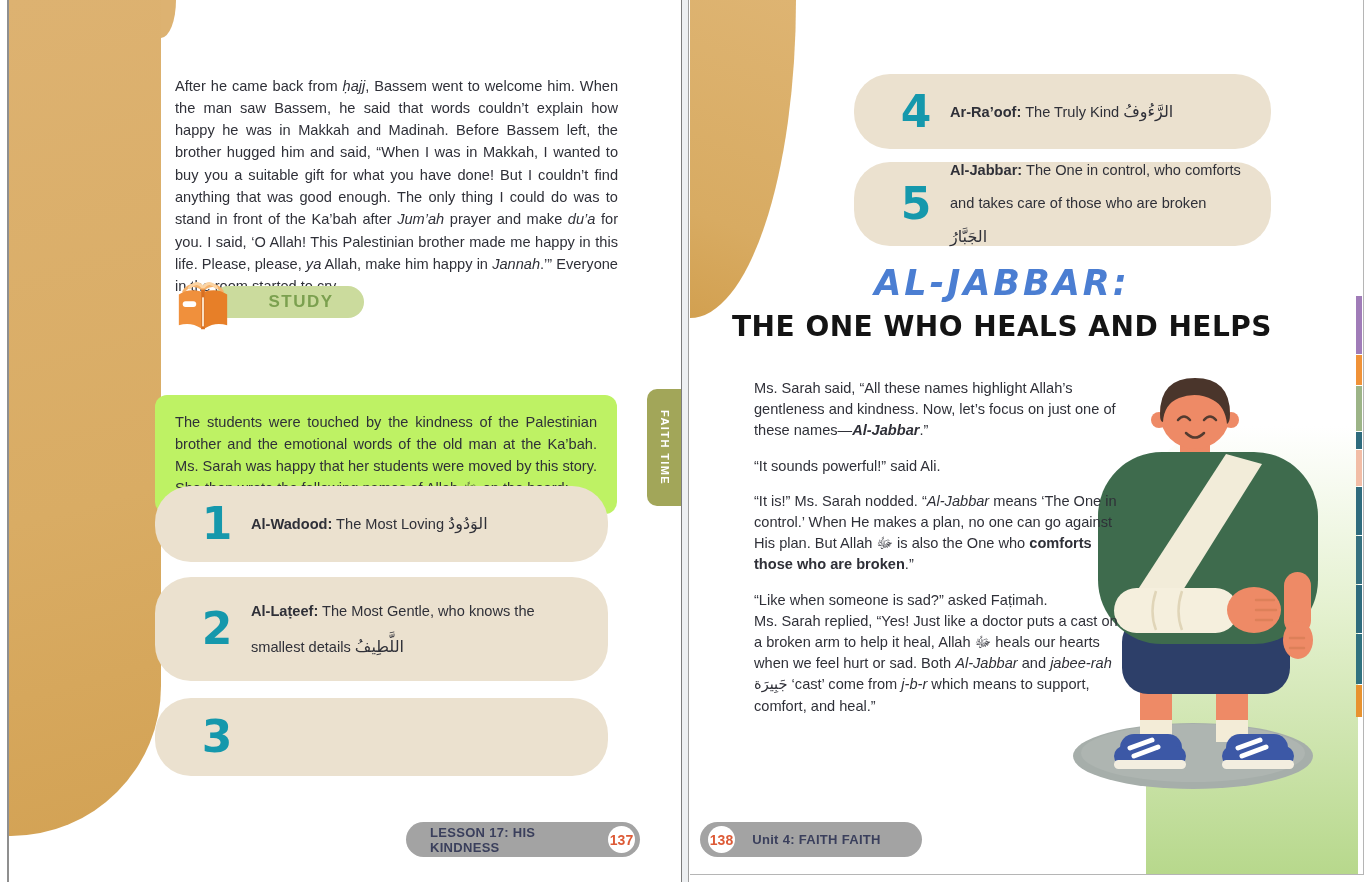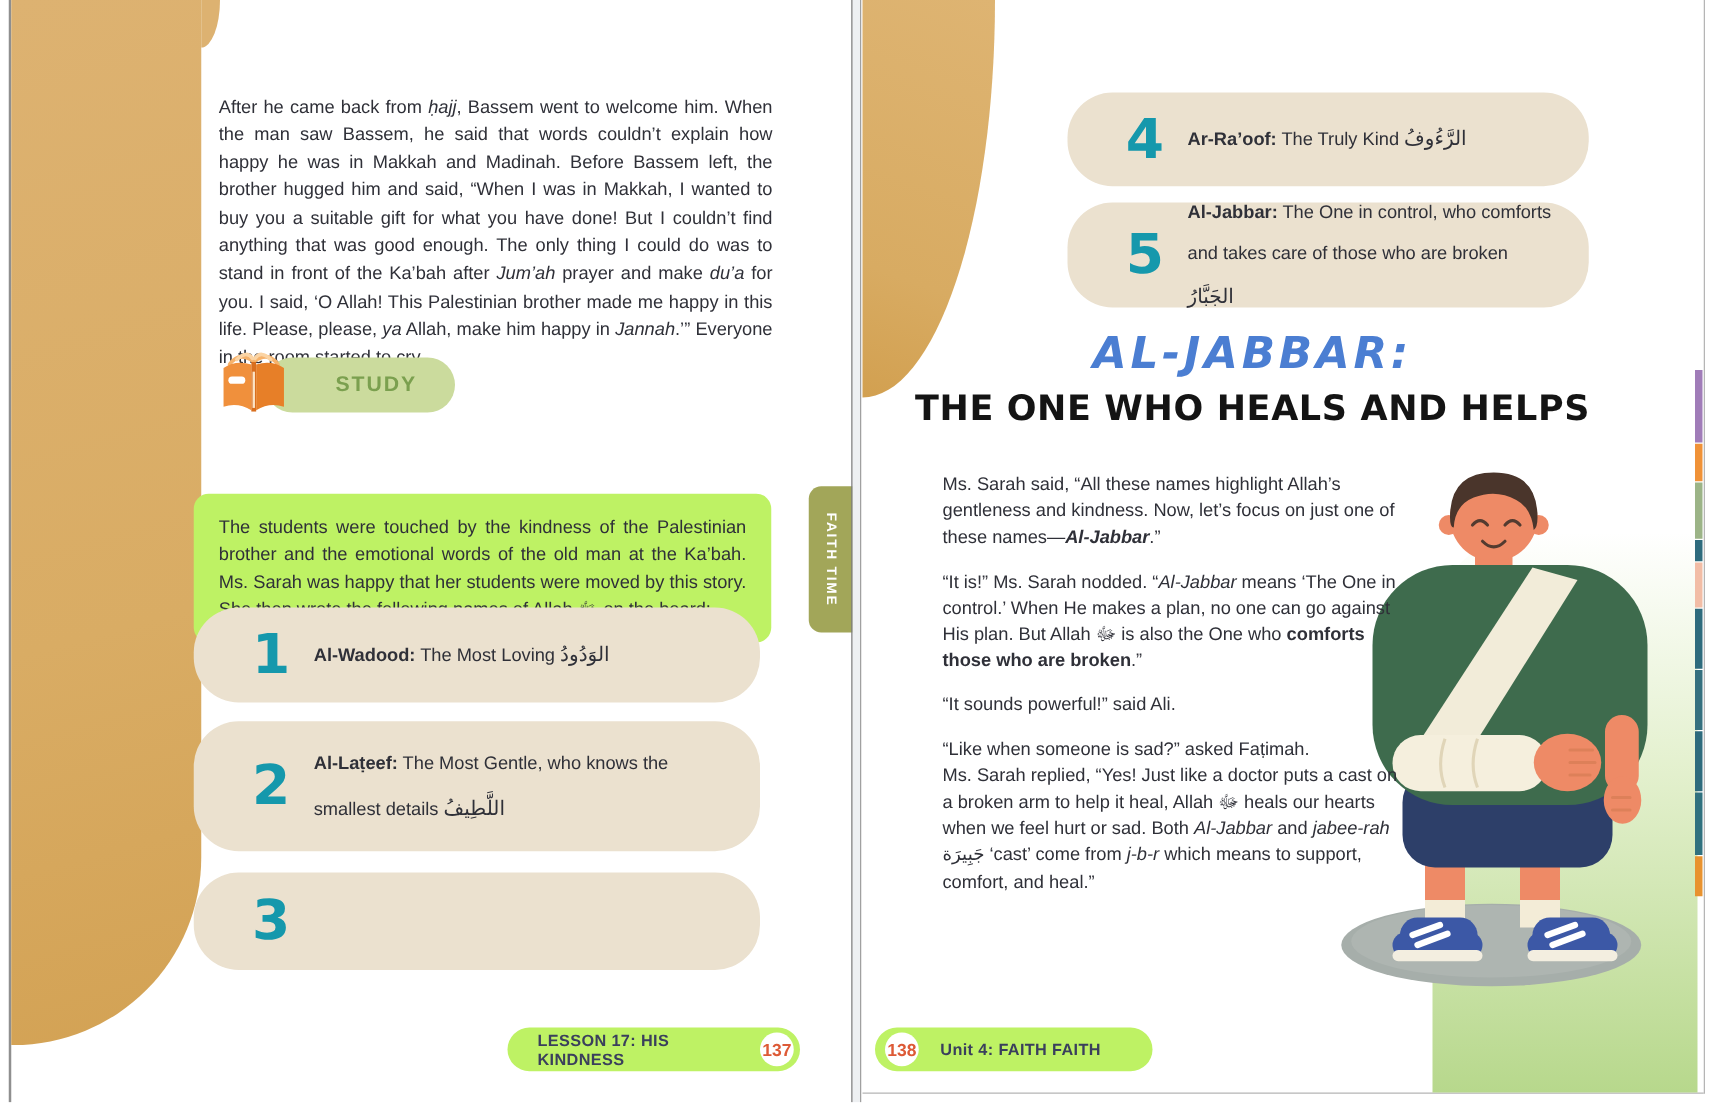--- a/index.html
+++ b/index.html
@@ -23,21 +23,21 @@
   .tan-corner-right{position:absolute;left:690px;top:0;width:106px;height:318px;
     background:linear-gradient(200deg,#deb472 0%,#d8ab62 70%,#d2a050 100%);
     border-radius:0 0 106px 0 / 0 0 318px 0;}
 
   
   .intro-par{position:absolute;left:175px;top:60px;width:443px;font-size:14.6px;
     line-height:22.3px;text-align:justify;}
   .intro-par em, .body-par em{font-style:italic;}
 
   .study-badge{position:absolute;left:172px;top:278px;width:230px;height:58px;}
-  .study-pill{position:absolute;left:40px;top:8px;width:152px;height:44px;background:#cbdb9d;
+  .study-pill{position:absolute;left:40px;top:8px;width:152px;height:32px;background:#cbdb9d;
     border-radius:24px;display:flex;align-items:center;justify-content:center;padding-left:26px;box-sizing:border-box;}
   .study-label{color:#7ba04f;font-weight:bold;font-size:17px;letter-spacing:1.5px;}
   .study-book{position:absolute;left:0;top:0;width:62px;height:58px;}
 
   .students-note{position:absolute;left:155px;top:347px;width:462px;height:119px;background:#bef264;
     border-radius:12px;box-sizing:border-box;padding:16px 20px;font-size:14.6px;line-height:22px;text-align:justify;margin-top:48px;}
 
   
   .name-item{position:absolute;background:#ebe1cf;border-radius:36px;display:flex;align-items:center;box-sizing:border-box;}
   .item-number{font-family:"DejaVu Sans",sans-serif;font-weight:bold;font-size:44px;color:#1598ac;
@@ -51,21 +51,21 @@
   .ri-4{left:854px;top:74px;width:417px;height:75px;}
   .ri-5{left:854px;top:162px;width:417px;height:84px;}
   .ri-5 .item-text{line-height:33px;}
 
   
   .faith-tab{position:absolute;left:647px;top:389px;width:35px;height:117px;background:#a2a659;
     border-radius:10px 0 0 10px;display:flex;align-items:center;justify-content:center;}
   .faith-tab span{writing-mode:vertical-rl;color:#ffffff;font-weight:bold;font-size:11px;letter-spacing:1.4px;}
 
   
-  .footer-pill{position:absolute;top:822px;height:35px;background:#bef264;border-radius:18px;
+  .footer-pill{position:absolute;top:822px;height:35px;background:#a3a3a3;border-radius:18px;
     display:flex;align-items:center;box-sizing:border-box;}
   .footer-left{left:406px;width:234px;padding:0 5px 0 24px;justify-content:space-between;}
   .footer-right{left:700px;width:222px;padding:0 24px 0 8px;justify-content:center;}
   .footer-label{font-size:13px;font-weight:bold;color:#3a3f5c;letter-spacing:0.3px;}
   .footer-right .footer-label{margin:0 auto;}
   .page-circle{width:27px;height:27px;border-radius:50%;background:#ffffff;display:flex;align-items:center;
     justify-content:center;font-weight:bold;font-size:14px;color:#dd5a36;flex:0 0 27px;}
 
   
   .jabbar-heading{position:absolute;left:712px;top:264px;width:580px;text-align:center;}
@@ -155,22 +155,22 @@
     <p class="item-text"><strong class="item-name">Al-Jabbar:</strong><span> The One in control, who comforts and takes care of those who are broken </span><span class="arabic">الجَبَّارُ</span></p>
   </div>
 
   <div class="jabbar-heading">
     <div class="jabbar-line1">AL-JABBAR:</div>
     <div class="jabbar-line2">THE ONE WHO HEALS AND HELPS</div>
   </div>
 
   <div class="right-pars">
     <p class="body-par"><span>Ms. Sarah said, “All these names highlight Allah’s gentleness and kindness. Now, let’s focus on just one of these names—</span><strong style="font-style: italic;">Al-Jabbar</strong><span>.”</span></p>
+    <p class="body-par"><span>“It sounds powerful!” said Ali.</span></p>
     <p class="body-par"><span>“It is!” Ms. Sarah nodded. “</span><em>Al-Jabbar</em><span> means ‘The One in control.’ When He makes a plan, no one can go against His plan. But Allah ﷻ is also the One who </span><strong>comforts those who are broken</strong><span>.”</span></p>
-    <p class="body-par"><span>“It sounds powerful!” said Ali.</span></p>
     <p class="body-par"><span>“Like when someone is sad?” asked Faṭimah.</span><br><span>Ms. Sarah replied, “Yes! Just like a doctor puts a cast on a broken arm to help it heal, Allah ﷻ heals our hearts when we feel hurt or sad. Both </span><em>Al-Jabbar</em><span> and </span><em>jabee-rah</em><span> جَبِيرَة ‘cast’ come from </span><em>j-b-r</em><span> which means to support, comfort, and heal.”</span></p>
   </div>
 
   <svg class="boy-svg" viewBox="0 0 300 420">
 
     <ellipse cx="135" cy="380" rx="120" ry="33" fill="#a6aeaa"></ellipse>
     <ellipse cx="135" cy="377" rx="112" ry="29" fill="#aeb5b1"></ellipse>
 
     <rect x="82" y="296" width="32" height="54" rx="6" fill="#ee8a66"></rect>
     <rect x="158" y="296" width="32" height="54" rx="6" fill="#ee8a66"></rect>

